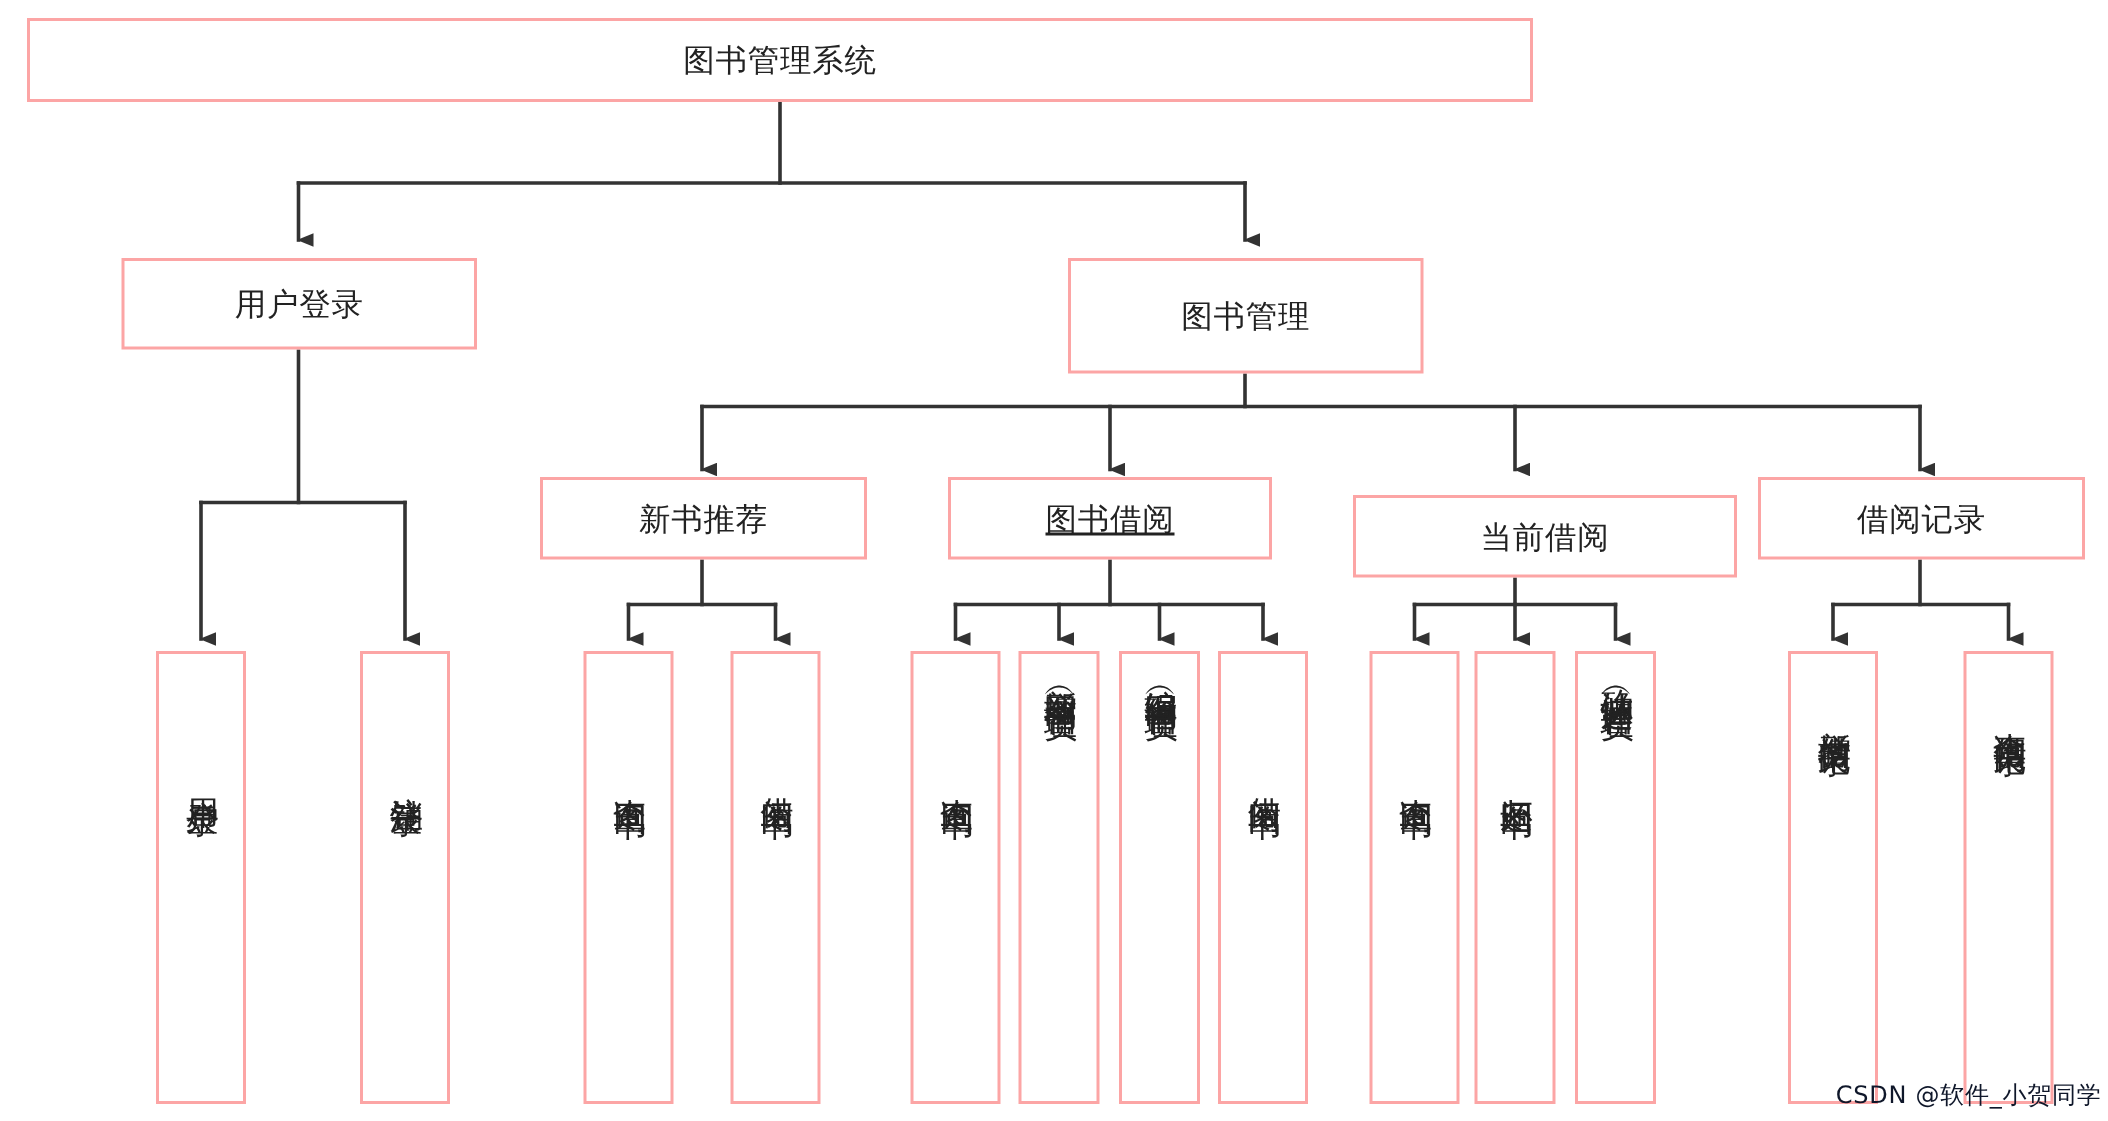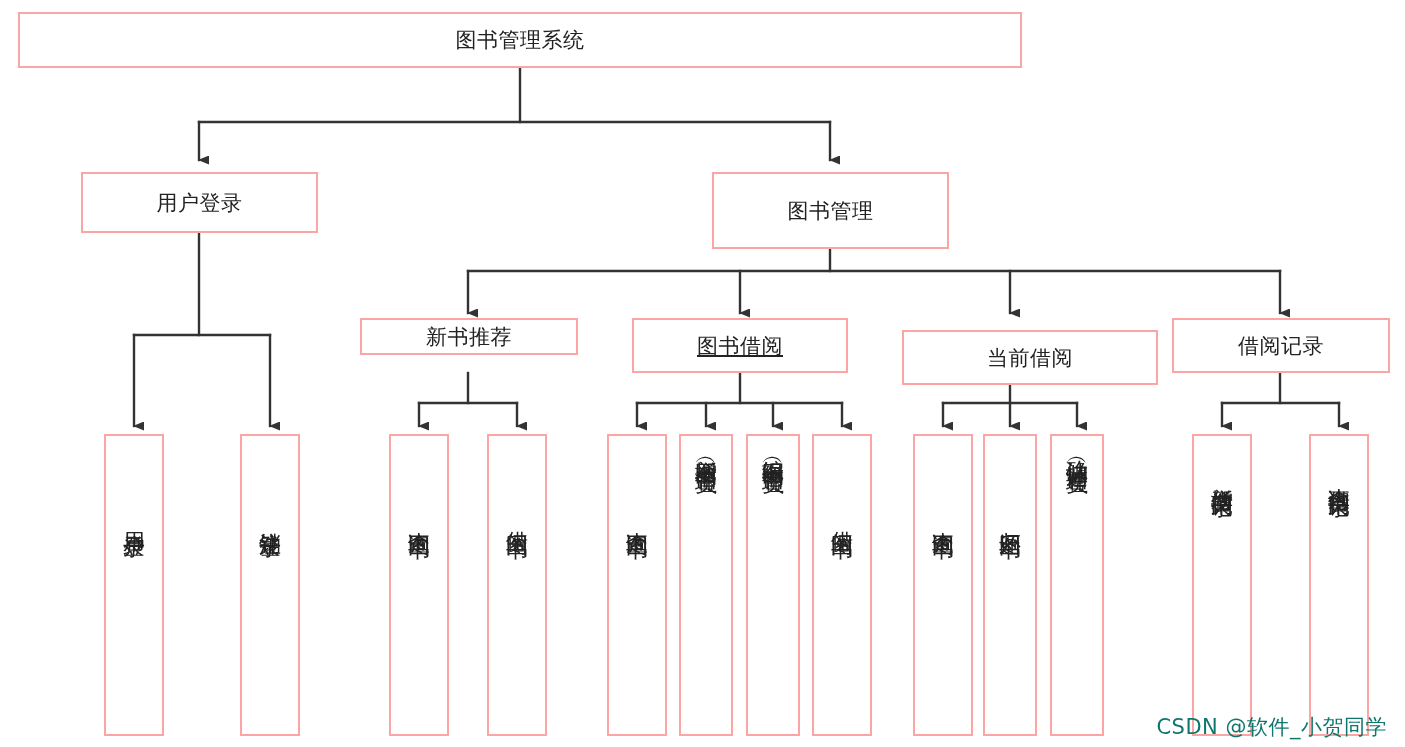--- a/index.html
+++ b/index.html
@@ -51,24 +51,24 @@
     font-size: 22px;
     line-height: 1.18;
     letter-spacing: 2px;
     white-space: nowrap;
   }
   .node-label {
     pointer-events: none;
   }
   #watermark {
     position: absolute;
-    right: 18px;
+    right: 4px;
     bottom: 6px;
-    font-size: 21px;
-    color: #0f766e;
+    font-size: 16px;
+    color: #0f172a;
     letter-spacing: 0.5px;
     z-index: 5;
     white-space: nowrap;
   }
 </style>
 </head>
 <body>
 
 <div id="diagram-root">
 
@@ -126,21 +126,21 @@
     <span class="node-label">图书管理系统</span>
   </div>
 
   <div class="node horiz" style="left:81px; top:172px; width:237px; height:61px;">
     <span class="node-label">用户登录</span>
   </div>
   <div class="node horiz" style="left:712px; top:172px; width:237px; height:77px;">
     <span class="node-label">图书管理</span>
   </div>
 
-  <div class="node horiz" style="left:360px; top:318px; width:218px; height:37px;">
+  <div class="node horiz" style="left:360px; top:318px; width:218px; height:55px;">
     <span class="node-label">新书推荐</span>
   </div>
   <div class="node horiz" style="left:632px; top:318px; width:216px; height:55px;text-decoration:underline;">
     <span class="node-label">图书借阅</span>
   </div>
   <div class="node horiz" style="left:902px; top:330px; width:256px; height:55px;font-family:Liberation Serif, serif;">
     <span class="node-label">当前借阅</span>
   </div>
   <div class="node horiz" style="left:1172px; top:318px; width:218px; height:55px;">
     <span class="node-label">借阅记录</span>

